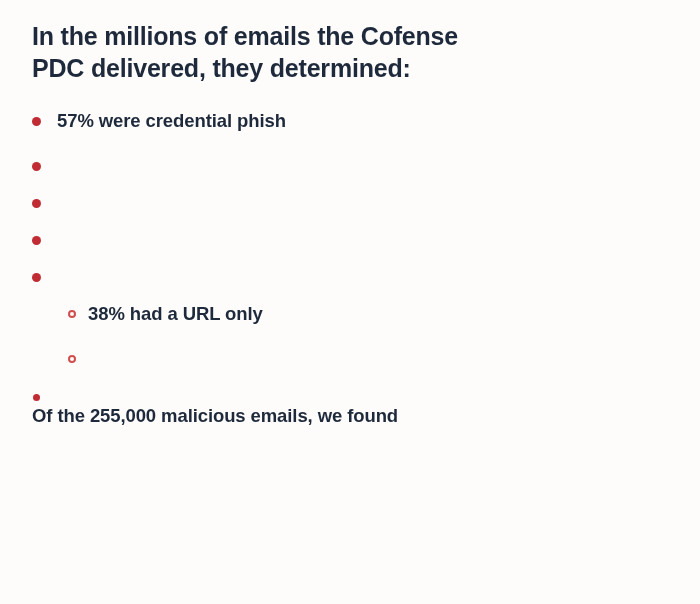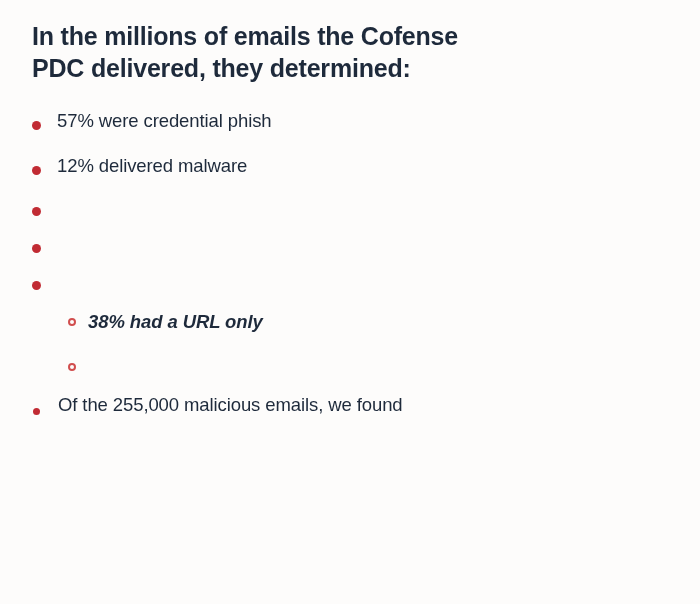--- a/index.html
+++ b/index.html
@@ -30,40 +30,39 @@
   }
   h1.title .hline { display: block; }
 
   ul.bullets {
     list-style: none;
     margin: 0;
     padding: 0;
   }
   li.bullet {
     display: flex;
-    align-items: center;
+    align-items: flex-start;
     margin: 0 0 19px 0;
     font-size: 18.5px;
     line-height: 26px;
-    font-weight: 400;
+    font-weight: 700;
     letter-spacing: -0.1px;
   }
   .dot {
     flex: 0 0 auto;
     width: 9px;
     height: 9px;
     border-radius: 50%;
     background: #c12b33;
     margin: 9px 16px 0 0;
   }
   ul.sub-bullets {
     list-style: none;
     margin: 0 0 4px 36px;
     padding: 0;
-    font-style: italic;
   }
   li.sub-bullet {
     display: flex;
     align-items: flex-start;
     margin: 0 0 19px 0;
     font-size: 18.5px;
     line-height: 26px;
     font-weight: 700;
     letter-spacing: -0.1px;
   }
@@ -73,20 +72,21 @@
     height: 8px;
     box-sizing: border-box;
     border-radius: 50%;
     border: 2px solid #d14e4e;
     background: transparent;
     margin: 9px 12px 0 0;
   }
   li.final {
     margin-top: 8px;
     line-height: 30px;
+    flex-direction: column;
   }
   li.final .dot {
     width: 7px;
     height: 7px;
     margin: 12px 18px 0 1px;
   }
   .fline { display: block; }
 </style>
 </head>
 <body>
@@ -100,21 +100,20 @@
 
   <ul class="bullets">
 
     <li class="bullet">
       <span class="dot"></span>
       <span class="btext">57% were credential phish</span>
     </li>
 
     <li class="bullet">
       <span class="dot"></span>
-      <span class="btext">12% delivered malware</span>
     </li>
 
     <li class="bullet">
       <span class="dot"></span>
     </li>
 
     <li class="bullet">
       <span class="dot"></span>
     </li>
 

